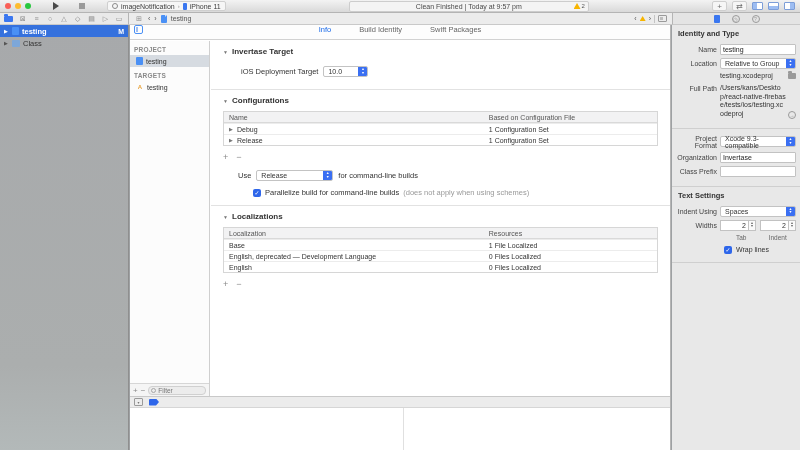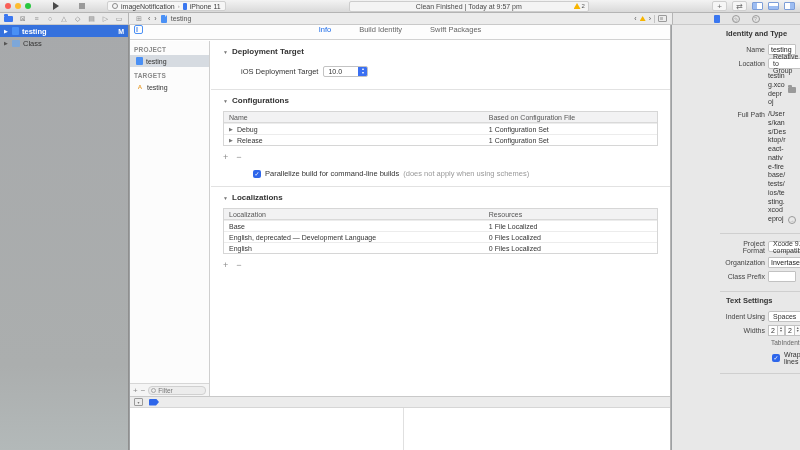--- a/index.html
+++ b/index.html
@@ -108,21 +108,21 @@
   .use-row { display:flex; align-items:center; gap:5px; margin:8px 0 0 15px; font-size:7.5px; }
 
   .debugbar { position:absolute; left:0; right:0; bottom:42px; height:12px; background:#ececec;
     border-top:1px solid #c9c9c9; border-bottom:1px solid #d6d6d6; display:flex; align-items:center; gap:6px; padding:0 4px; }
   .dbg-toggle { width:9px; height:8px; border:1px solid #9a9a9a; border-radius:1px; display:flex; align-items:center; justify-content:center; font-size:4px; color:#777; }
   .bp-ic { width:10px; height:7px; background:#2e66ea; clip-path:polygon(0 0,70% 0,100% 50%,70% 100%,0 100%); border-radius:1px; }
   .debugarea { position:absolute; left:0; right:0; bottom:0; height:42px; background:#fff; }
   .dbg-divider { position:absolute; left:273px; top:0; bottom:0; width:1px; background:#e0e0e0; }
 
   
-  .inspector { position:absolute; top:25px; left:672px; right:0; bottom:0; background:#e8e8e8; font-size:7px; color:#333;padding-left:48px; }
+  .inspector { position:absolute; top:25px; left:672px; right:0; bottom:0; background:#e8e8e8; font-size:7px; color:#333; }
   .isect { border-bottom:1px solid #cfcfcf; padding:3px 4px 6px 4px; }
   .isect-h { font-size:7.5px; font-weight:bold; padding:1px 0 3px 2px; }
   .irow { display:flex; align-items:center; margin:3px 0; }
   .ilabel { width:44px; text-align:right; padding-right:3px; color:#444; flex-shrink:0; }
   .ifield { flex:1; height:11px; background:#fff; border:1px solid #c2c2c2; border-radius:1px; display:flex; align-items:center; padding:0 2px; font-size:7px; color:#222; }
   .ipopup { flex:1; }
   .itext { flex:1; color:#333; word-break:break-all; line-height:1.25; }
   .irow.top { align-items:flex-start; }
   .irow.top .ilabel { padding-top:1px; }
   .ifolder { width:8px; height:6px; background:#9a9a9a; border-radius:1px; position:relative; margin-left:3px; flex-shrink:0; align-self:center; }
@@ -259,21 +259,21 @@
             <input placeholder="Filter" style="">
           </span>
         </div>
       </div>
 
       <div class="form">
 
         <div class="sect">
           <div class="sect-h">
             <span class="disc">▼</span>
-            <span>Deployment Target</span>
+            <span>Invertase Target</span>
           </div>
           <div class="field-row">
             <span>iOS Deployment Target</span>
             <span class="popup">
               <span class="pv" style="min-width:34px">10.0</span>
               <span class="pb">▲<br>▼</span>
             </span>
           </div>
         </div>
 
@@ -299,20 +299,28 @@
                   <span class="disc" style="color:#777">▶</span>
                   <span>Release</span>
                 </span>
               <span class="c2">1 Configuration Set</span>
             </div>
           </div>
           <div class="plusminus">
             <span>+</span>
             <span>−</span>
           </div>
+          <div class="use-row">
+            <span>Use</span>
+            <span class="popup">
+              <span class="pv" style="min-width:66px">Release</span>
+              <span class="pb">▲<br>▼</span>
+            </span>
+            <span>for command-line builds</span>
+          </div>
           <div class="cb-row" style="margin-left:30px">
             <span class="cb">✓</span>
             <span>Parallelize build for command-line builds</span>
             <span class="note">(does not apply when using schemes)</span>
           </div>
         </div>
 
         <div class="sect">
           <div class="sect-h">
             <span class="disc">▼</span>

